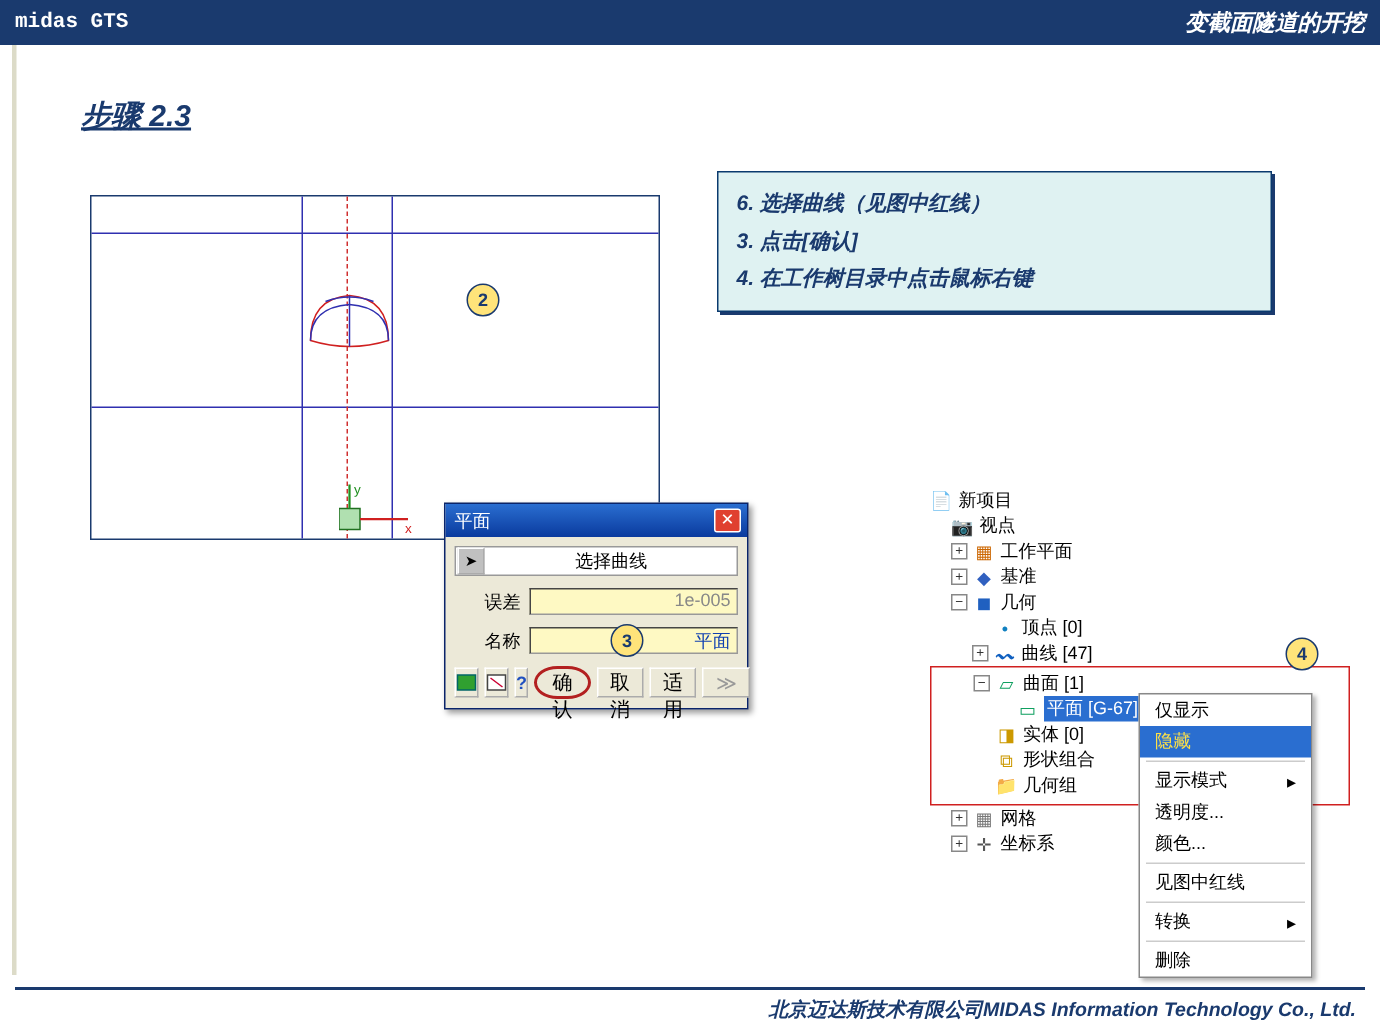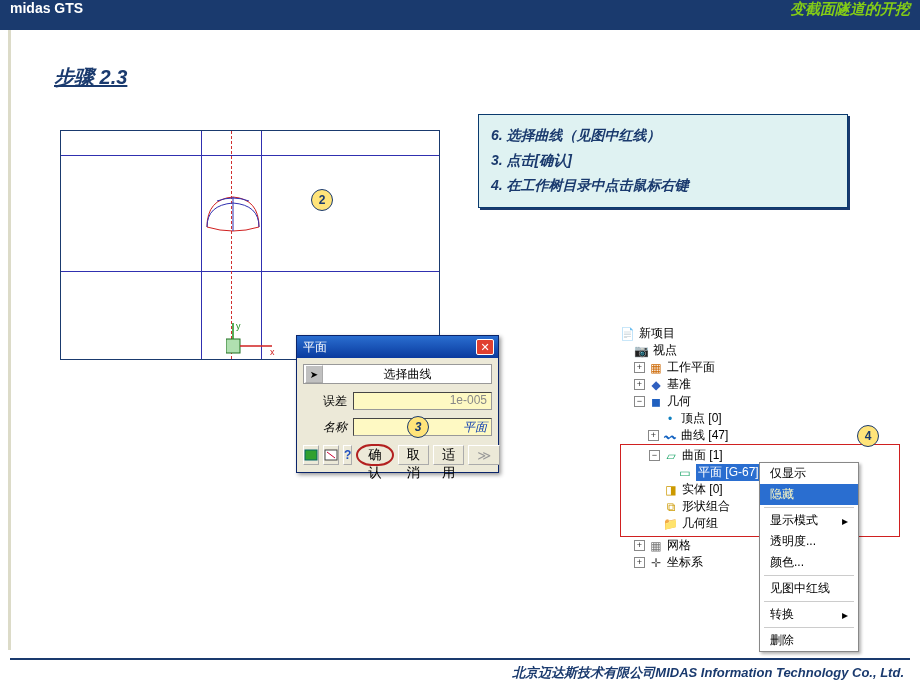--- a/index.html
+++ b/index.html
@@ -10,26 +10,27 @@
     font-family: "SimSun", "Microsoft YaHei", Arial, sans-serif;
     background: #ffffff;
     position: relative;
     overflow: hidden;
   }
   .header-bar {
     height: 30px;
     background: #1a3a6e;
     display: flex;
     justify-content: space-between;
-    align-items: flex-start;
+    align-items: center;
     padding: 0 10px;
     color: #fff;
+    font-family: Liberation Mono, monospace;
   }
   .header-left { font-weight: bold; font-size: 14px; }
-  .header-right { font-style: italic; color: #84cc16; font-weight: bold; font-size: 15px; }
+  .header-right { font-style: italic; color: #ffffff; font-weight: bold; font-size: 15px; }
   .vstripe { position: absolute; top: 30px; left: 8px; width: 3px; height: 620px; background: #dcdbc8; }
   .step-title {
     position: absolute; top: 64px; left: 54px;
     font-style: italic; font-weight: bold; font-size: 20px;
     color: #1a3a6e; text-decoration: underline;
   }
   .instruction-box {
     position: absolute; top: 114px; left: 478px; width: 370px;
     background: #dff2f2; border: 1px solid #0a3a6e; box-shadow: 2px 2px 0 #1a3a6e;
     padding: 8px 12px; font-size: 14px; font-style: italic; font-weight: bold; color: #1a3a6e;
@@ -80,24 +81,24 @@
   .tnode { display:flex; align-items:center; height:17px; }
   .exp { width:11px; height:11px; border:1px solid #888; background:#fff; font-size:9px; line-height:9px; text-align:center; margin-right:3px; color:#333;}
   .tic { width:16px; text-align:center; margin-right:3px; }
   .indent1 { margin-left:14px; }
   .indent2 { margin-left:28px; }
   .indent3 { margin-left:42px; }
   .hilite { background:#2a6ed0; color:#fff; padding:0 2px; }
   .red-box { border:1px solid #d02020; }
   .ctx-menu {
     position:absolute; background:#fff; border:1px solid #888; box-shadow:2px 2px 3px rgba(0,0,0,.3);
-    font-size:12px; width:100px;
+    font-size:12px; width:116px;
   }
   .ctx-item { padding:2px 10px; display:flex; justify-content:space-between; align-items:center; }
-  .ctx-item.hi { background:#2a6ed0; color:#fef9c3; }
+  .ctx-item.hi { background:#2a6ed0; color:#fde047; }
   .ctx-sep { height:1px; background:#ccc; margin:2px 4px; }
   .footer-line { position:absolute; bottom:30px; left:10px; right:10px; height:2px; background:#1a3a6e; }
   .footer-text { position:absolute; bottom:8px; right:16px; font-size:13px; font-weight:bold; color:#1a3a6e; font-style:italic; }
 </style>
 </head>
 <body>
 
 <div class="header-bar">
   <div class="header-left">midas GTS</div>
   <div class="header-right">变截面隧道的开挖</div>
@@ -141,21 +142,21 @@
   </div>
   <div class="dlg-body">
     <div class="select-bar">
       <div class="select-btn">➤</div>
       <div class="select-label">选择曲线</div>
     </div>
     <div class="frow">
       <div class="flabel">误差</div>
       <div class="finput gray">1e-005</div>
     </div>
-    <div class="frow" style="position:relative;font-style:italic;">
+    <div class="frow" style="position:relative;">
       <div class="flabel">名称</div>
       <div class="finput">平面</div>
       <div class="callout" style="position:absolute; left:104px; top:-2px;">3</div>
     </div>
     <div class="btnrow">
       <div class="tbtn">
           <svg width="14" height="12">
             <rect x="1" y="1" width="12" height="10" fill="#30a030" stroke="#066"></rect>
           </svg>
         </div>

